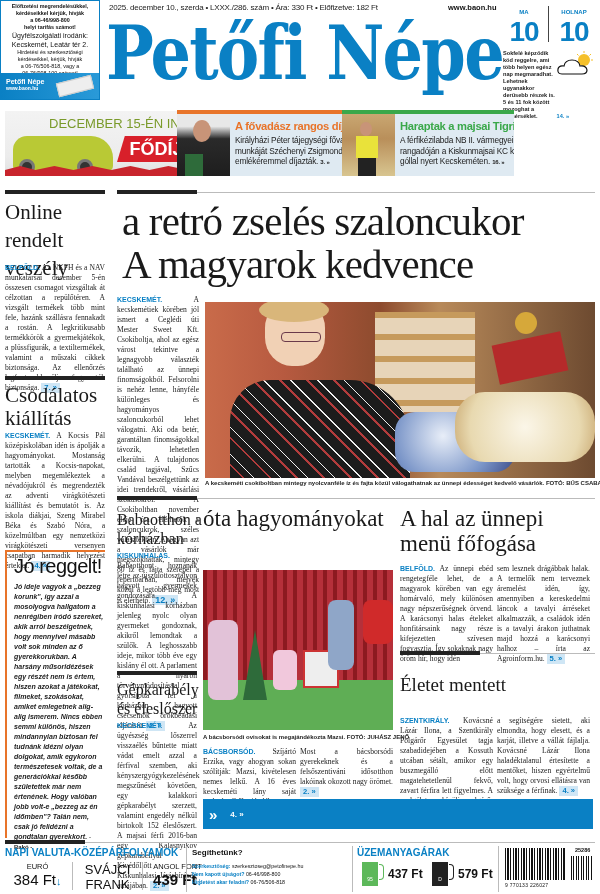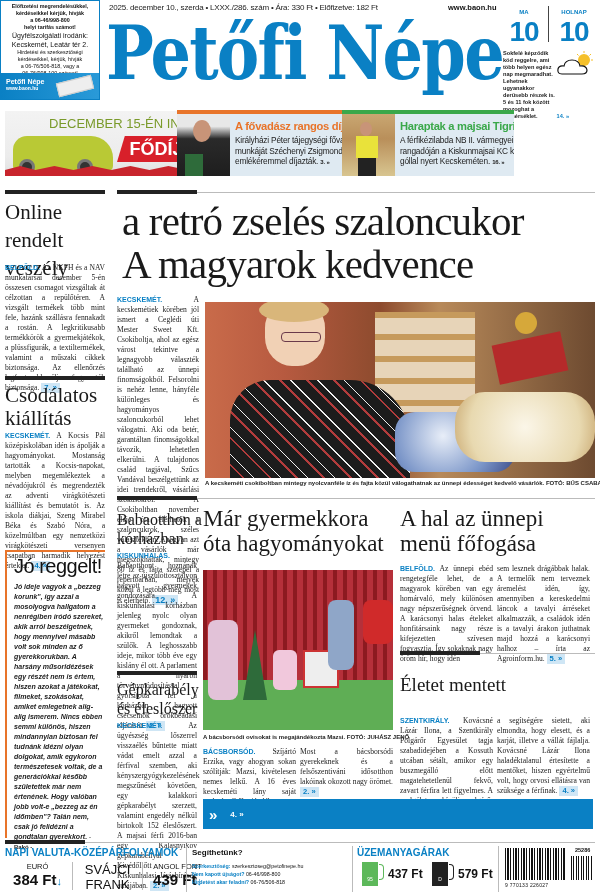--- a/index.html
+++ b/index.html
@@ -202,21 +202,20 @@
 <div class="rule-thick" style="left:117px;top:671px;width:80px"></div>
 
 <div class="abs headline" style="left:117px;top:680px;width:85px;font-size:16px;line-height:19px">Gépkarabély és éleslőszer</div>
 <div class="abs body-text" style="left:117px;top:721px;width:80px">
   <span class="kicker">KECSKEMÉT.</span>
   <span>Az ügyészség lőszerrel visszaélés bűntette miatt vádat emelt azzal a férfival szemben, aki kényszergyógykezelésének megszűnését követően, egy kalakkori gépkarabélyt szerzett, valamint engedély nélkül birtokolt 152 éleslőszert. A majsai férfi 2016-ban egy Kalasnyikov gépkarabéllyal Kivédőllőtt a Kiskunhalasi Járásbíróság aulájában.</span>
   <span class="ref">2. »</span>
 </div>
 
 <div class="abs headline" style="left:203px;top:506px;font-size:23px;line-height:25px;white-space:nowrap">
-  <div>Már gyermekkora</div>
   <div>óta hagyományokat</div>
 </div>
 <div class="abs" style="left:203px;top:570px;width:190px;height:160px;overflow:hidden;background:#a4252b">
   <div class="photo-fake" style="left:0;top:0;width:190px;height:160px;background:repeating-linear-gradient(90deg,#8c1a20 0,#8c1a20 4px,#b5303a 4px,#b5303a 10px)"></div>
   <div class="photo-fake" style="left:0;top:110px;width:190px;height:50px;background:#5fae55"></div>
   <div class="photo-fake" style="left:40px;top:60px;width:24px;height:70px;background:#2e6b3a;clip-path:polygon(50% 0,100% 100%,0 100%)"></div>
   <div class="photo-fake" style="left:70px;top:80px;width:24px;height:40px;background:#f1c8dc;border-radius:6px"></div>
   <div class="photo-fake" style="left:100px;top:80px;width:36px;height:38px;background:#eee;border:2px solid #c33"></div>
   <div class="photo-fake" style="left:125px;top:30px;width:26px;height:70px;background:#8fa6c8;border-radius:8px"></div>
   <div class="photo-fake" style="left:160px;top:30px;width:30px;height:44px;background:#d02a2a;border-radius:8px"></div>
@@ -265,21 +264,21 @@
   <span style="font-size:8px;font-weight:bold;margin-left:8px">4. »</span>
 </div>
 
 <div class="rule-thick" style="left:5px;top:840px;width:80px"></div>
 <div class="rule-thin" style="left:85px;top:842px;width:510px"></div>
 
 <div class="abs" style="left:5px;top:847px;font-size:10px;font-weight:bold;color:#0a80c4;white-space:nowrap">NAPI VALUTA-KÖZÉPÁRFOLYAMOK</div>
 
 <div class="abs" style="left:5px;top:862px;width:65px;text-align:center">
   <div style="font-size:7.5px">EURÓ</div>
-  <div style="font-size:15px;font-weight:bold;white-space:nowrap"><span>384 Ft</span><span class="blue" style="font-size:11px">↓</span></div>
+  <div style="font-size:15px;font-weight:normal;white-space:nowrap"><span>384 Ft</span><span class="blue" style="font-size:11px">↓</span></div>
 </div>
 <div class="abs" style="left:72px;top:862px;width:1px;height:28px;background:#bbb"></div>
 <div class="abs" style="left:75px;top:862px;width:65px;text-align:center">
   <div style="font-size:13px">SVÁJCI FRANK</div>
   <div style="font-size:15px;font-weight:bold;white-space:nowrap"><span>408 Ft</span><span class="blue" style="font-size:11px">↓</span></div>
 </div>
 <div class="abs" style="left:142px;top:862px;width:1px;height:28px;background:#bbb"></div>
 <div class="abs" style="left:145px;top:862px;width:65px;text-align:center">
   <div style="font-size:7.5px">ANGOL FONT</div>
   <div style="font-size:15px;font-weight:bold;white-space:nowrap"><span>439 Ft</span><span class="blue" style="font-size:11px">↓</span></div>

